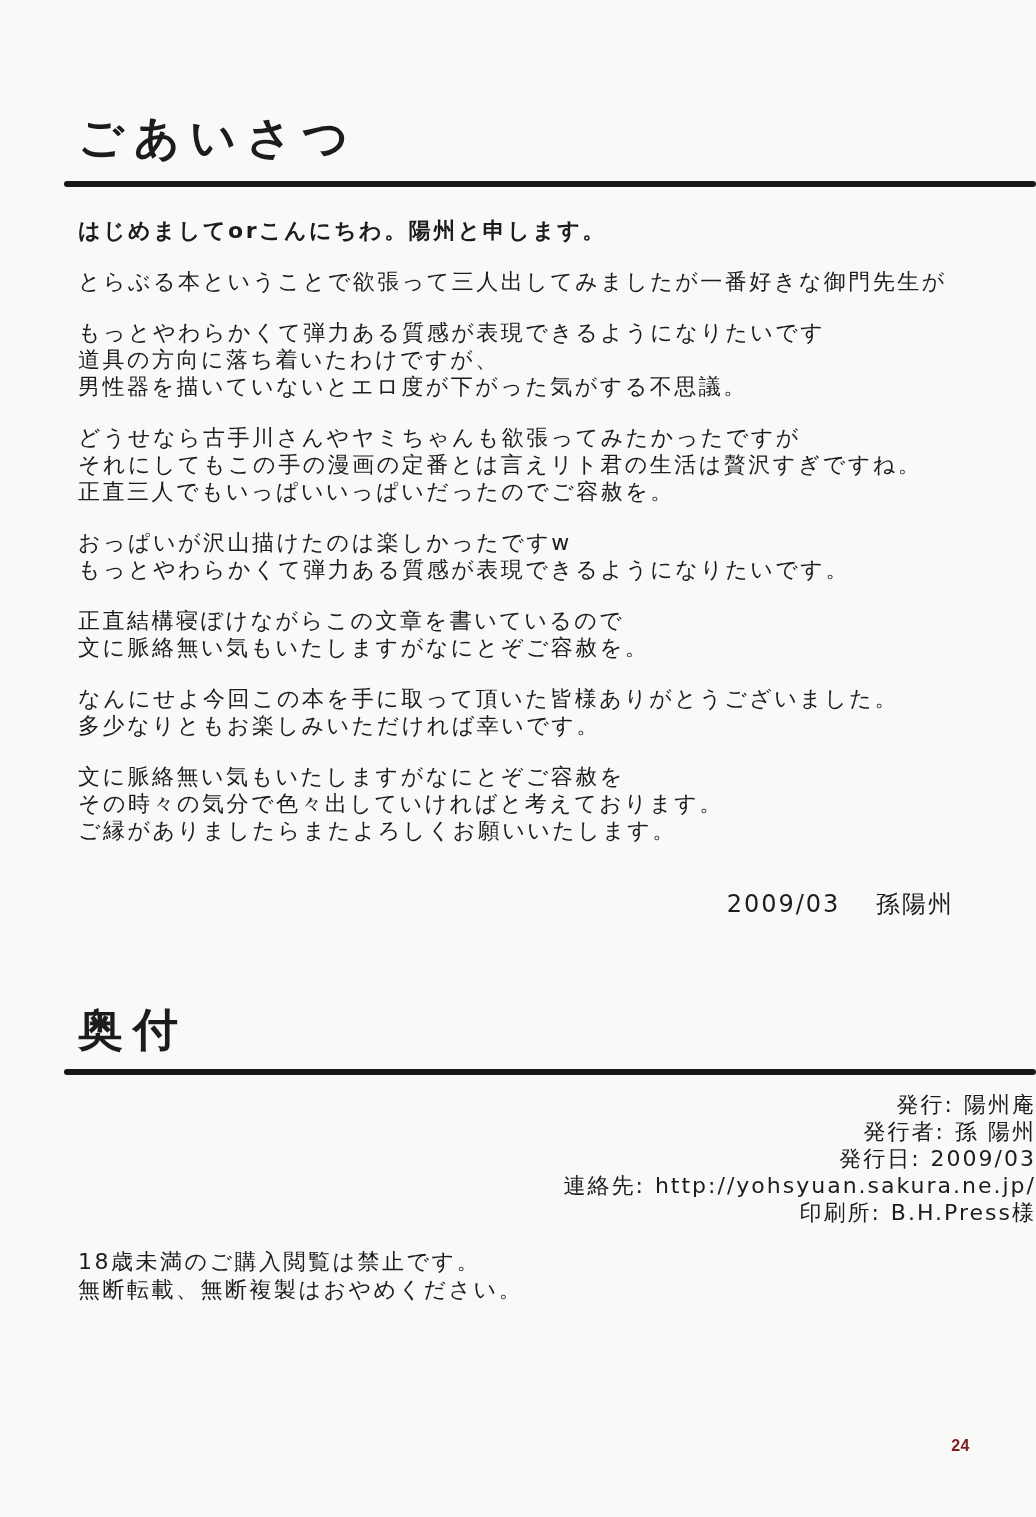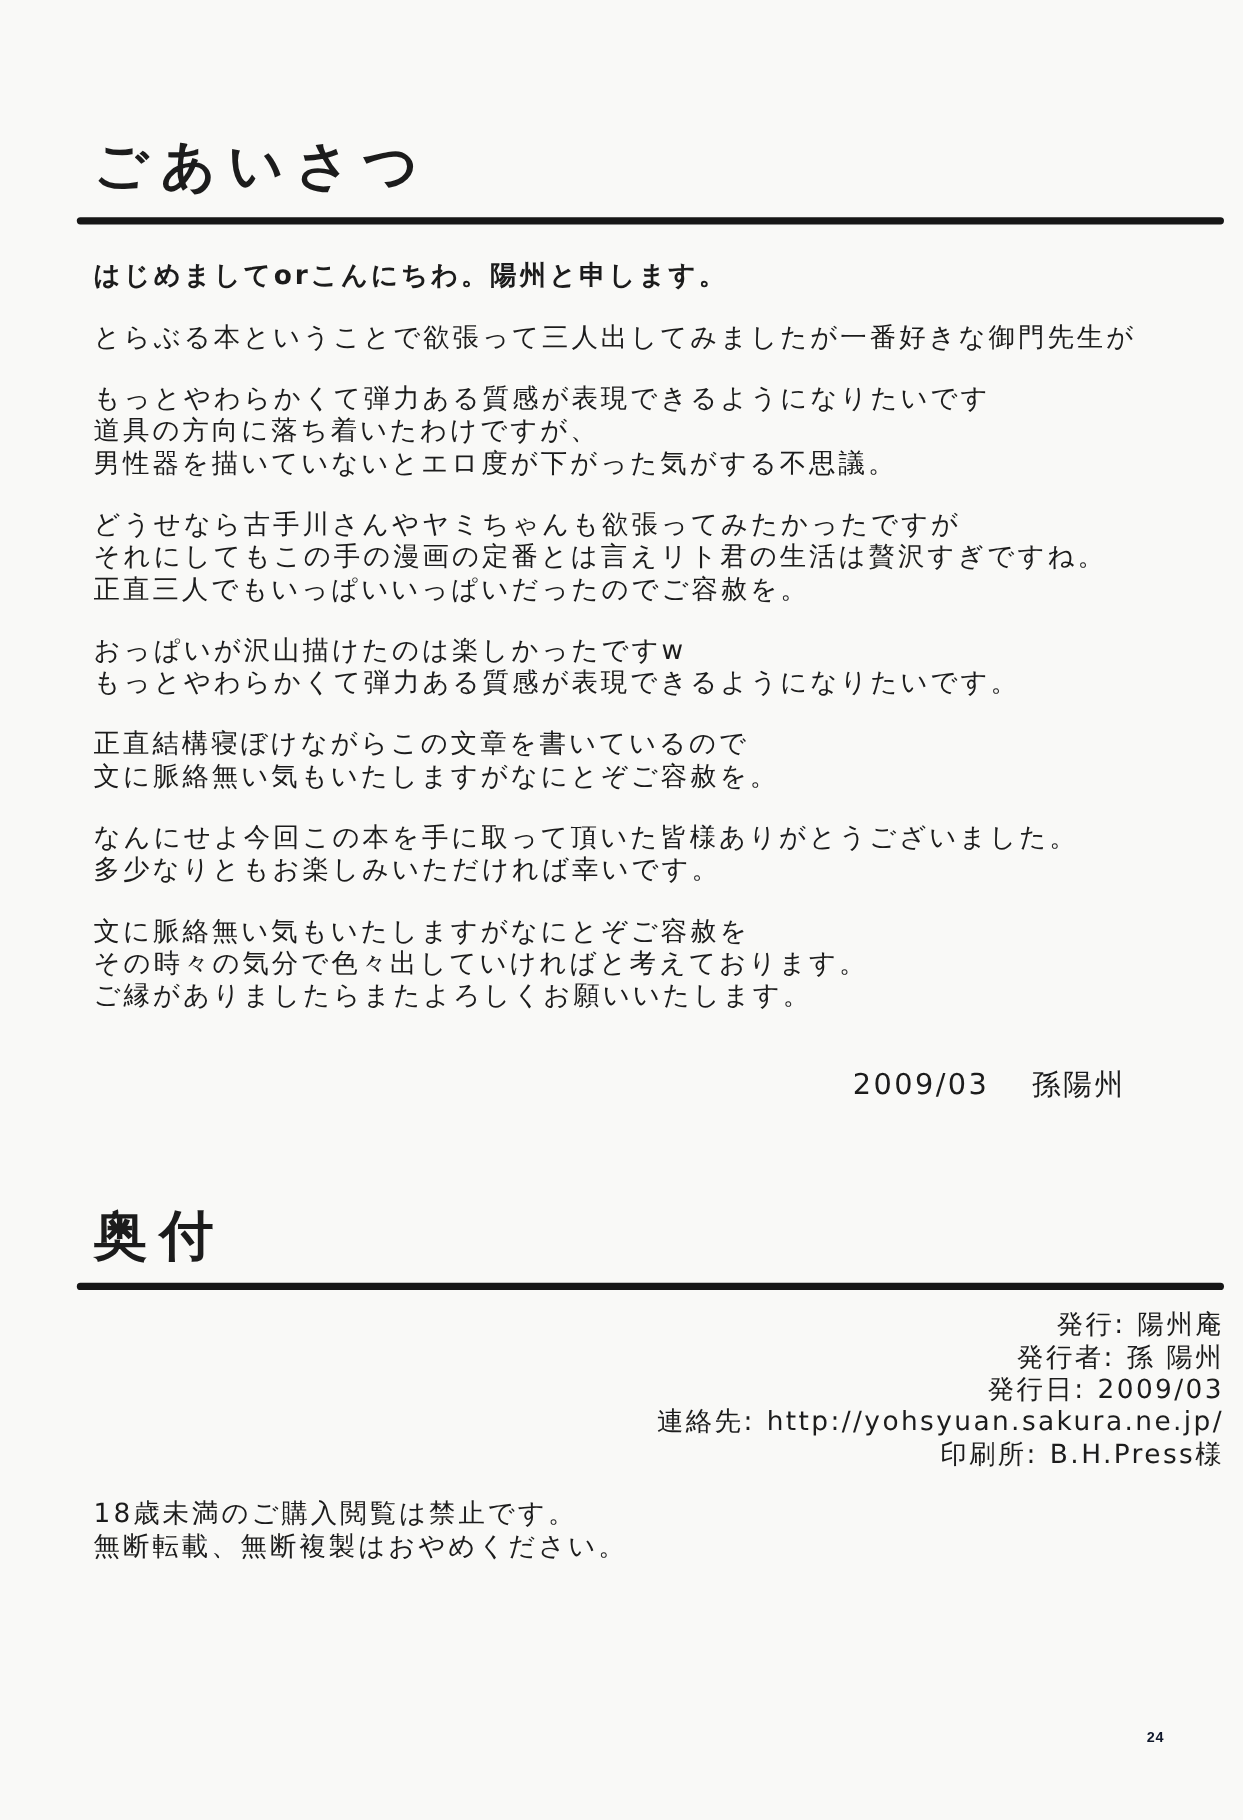--- a/index.html
+++ b/index.html
@@ -10,21 +10,21 @@
     width: 1036px;
     height: 1517px;
     position: relative;
     background: #f9f9f7;
     color: #1c1c1c;
     font-family: "DejaVu Sans", sans-serif;
     overflow: hidden;
   }
   .content {
     padding-left: 78px;
-    padding-right: 16px;
+    padding-right: 0;
   }
   .section-title {
     margin: 0;
     font-size: 45px;
     font-weight: 600;
     letter-spacing: 10px;
     line-height: 1.15;
     white-space: nowrap;
   }
   #greeting-title { padding-top: 112px; }
@@ -76,24 +76,24 @@
     font-size: 22px;
     line-height: 28px;
     letter-spacing: 2.5px;
     font-weight: 500;
   }
   .page-number {
     position: absolute;
     right: 66px;
     bottom: 62px;
     font-family: "Liberation Sans", sans-serif;
-    font-size: 12px;
+    font-size: 16px;
     font-weight: bold;
     letter-spacing: 0.5px;
-    color: #0f172a;
+    color: #7f1d1d;
     text-align: right;
   }
 </style>
 </head>
 <body>
 
 <div class="content">
 
   <h1 class="section-title" id="greeting-title">ごあいさつ</h1>
   <div class="rule rule-greeting"></div>

